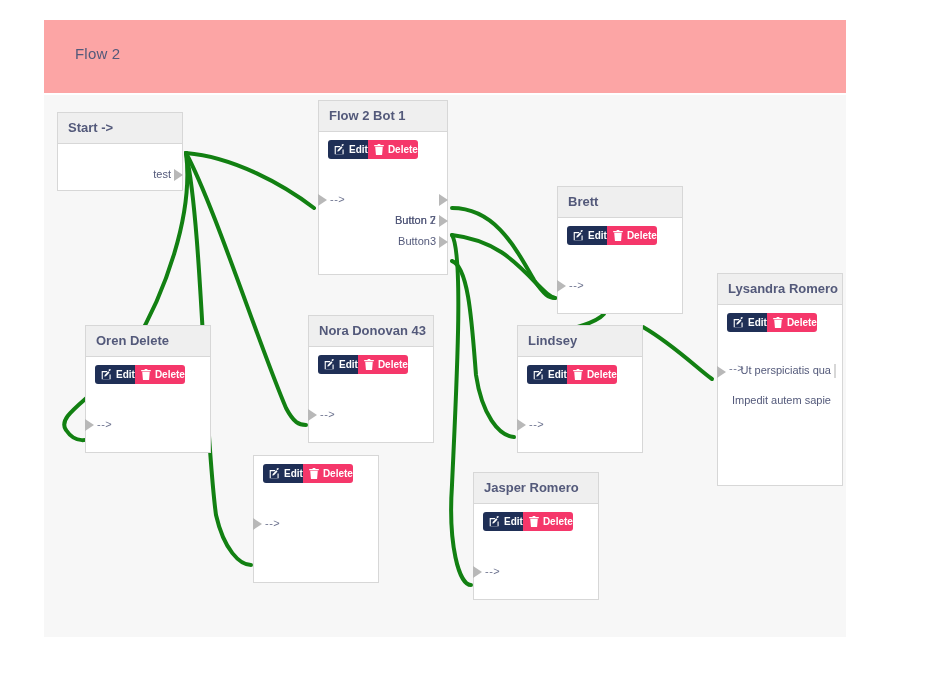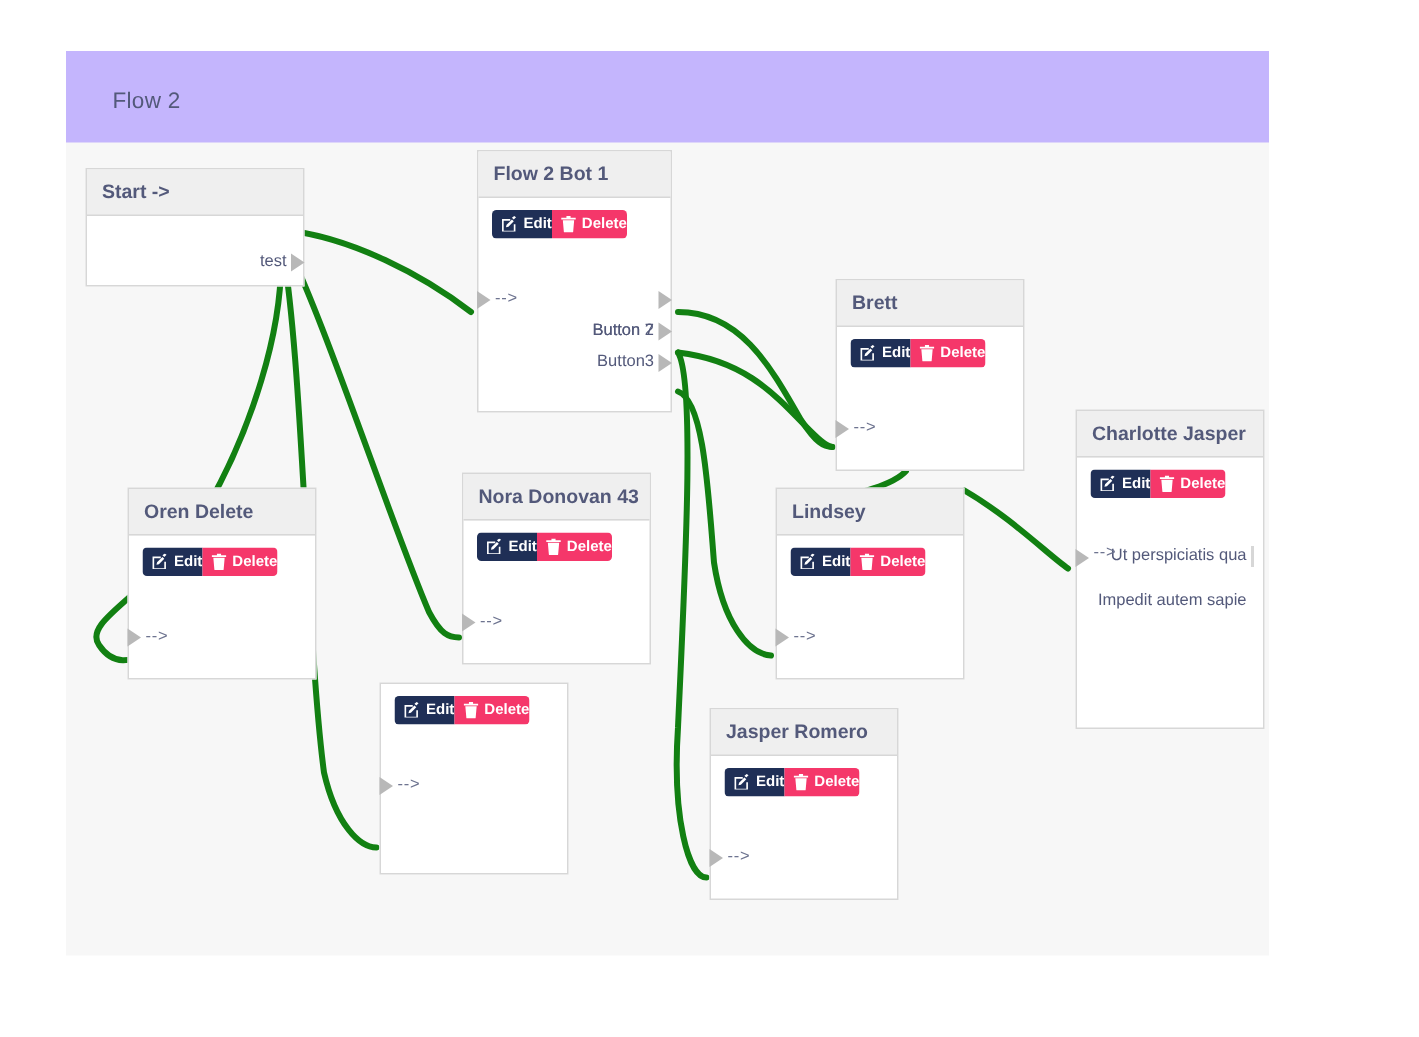--- a/index.html
+++ b/index.html
@@ -12,24 +12,24 @@
     position: relative;
     width: 946px;
     height: 691px;
     background: #ffffff;
     overflow: hidden;
   }
   
   #header-panel {
     position: absolute;
     left: 44px;
-    top: 34px;
+    top: 20px;
     width: 802px;
     height: 73px;
-    background: #c4b5fd;
+    background: #fca5a5;
     box-sizing: border-box;
   }
   #page-title {
     position: absolute;
     left: 31px;
     top: 25px;
     font-size: 15px;
     color: #53597a;
     letter-spacing: .2px;
   }
@@ -155,21 +155,21 @@
         <path d="M 142,58 C 170,110 215,250 242,313 C 250,328 255,330 262,330" fill="none" stroke="#128012" stroke-width="4" stroke-linecap="round"></path>
         <path d="M 142,58 C 158,130 160,330 172,420 C 180,455 196,470 207,470" fill="none" stroke="#128012" stroke-width="4" stroke-linecap="round"></path>
         <path d="M 408,113 C 450,113 470,150 490,185 C 500,200 505,203 511,203" fill="none" stroke="#128012" stroke-width="4" stroke-linecap="round"></path>
         <path d="M 408,140 C 450,145 470,165 492,188 C 502,198 506,202 511,203" fill="none" stroke="#128012" stroke-width="4" stroke-linecap="round"></path>
         <path d="M 408,166 C 425,172 428,230 432,280 C 438,320 455,341 470,342" fill="none" stroke="#128012" stroke-width="4" stroke-linecap="round"></path>
         <path d="M 408,140 C 420,160 412,300 408,390 C 404,450 415,490 427,490" fill="none" stroke="#128012" stroke-width="4" stroke-linecap="round"></path>
         <path d="M 560,219 C 552,228 530,234 500,240" fill="none" stroke="#128012" stroke-width="4" stroke-linecap="round"></path>
         <path d="M 599,232 C 630,250 655,275 668,284" fill="none" stroke="#128012" stroke-width="4" stroke-linecap="round"></path>
       </svg>
     <div id="node-layer">
-        <div class="node" style="left: 13px; top: 17px; width: 146px; min-height: 62px;">
+        <div class="node" style="left: 13px; top: 17px; width: 126px; min-height: 62px;">
           <div class="node-header">Start -&gt;</div>
           <div class="node-body">
             <div class="ports" style="margin-top: 12px;">
               <div class="port-row">
                 <div class="port-out">test</div>
                 <span class="arrow-marker arrow-out" style="top: 5px; border-left-color: rgb(184, 184, 184);"></span>
               </div>
             </div>
           </div>
         </div>
@@ -315,21 +315,21 @@
                 </span>
                 <span>Delete</span>
               </div>
             </div>
             <div class="ports">
               <div class="port-row"><span class="port-in">--&gt;</span><span class="arrow-marker arrow-in" style="top: 5px;"></span></div>
             </div>
           </div>
         </div>
         <div class="node" style="left: 673px; top: 178px; width: 126px; min-height: 213px;">
-          <div class="node-header">Charlotte Jasper</div>
+          <div class="node-header">Lysandra Romero</div>
           <div class="node-body">
             <div class="btn-row">
               <div class="btn btn-edit" style="background: rgb(31, 47, 86);">
                 <span>
                   <svg width="11" height="11" viewBox="0 0 16 16" fill="#fff">
                     <path d="M1 3h8v1.6H2.6v9.8h9.8V8H14v7H1z"></path>
                     <path d="M14.6 1.2 12.4 3.4l-1.8-1.8L12.8 0zM5.4 8.6l5.2-5.2 1.8 1.8-5.2 5.2-2.4.6z"></path>
                   </svg>
                 </span>
                 <span>Edit</span>

